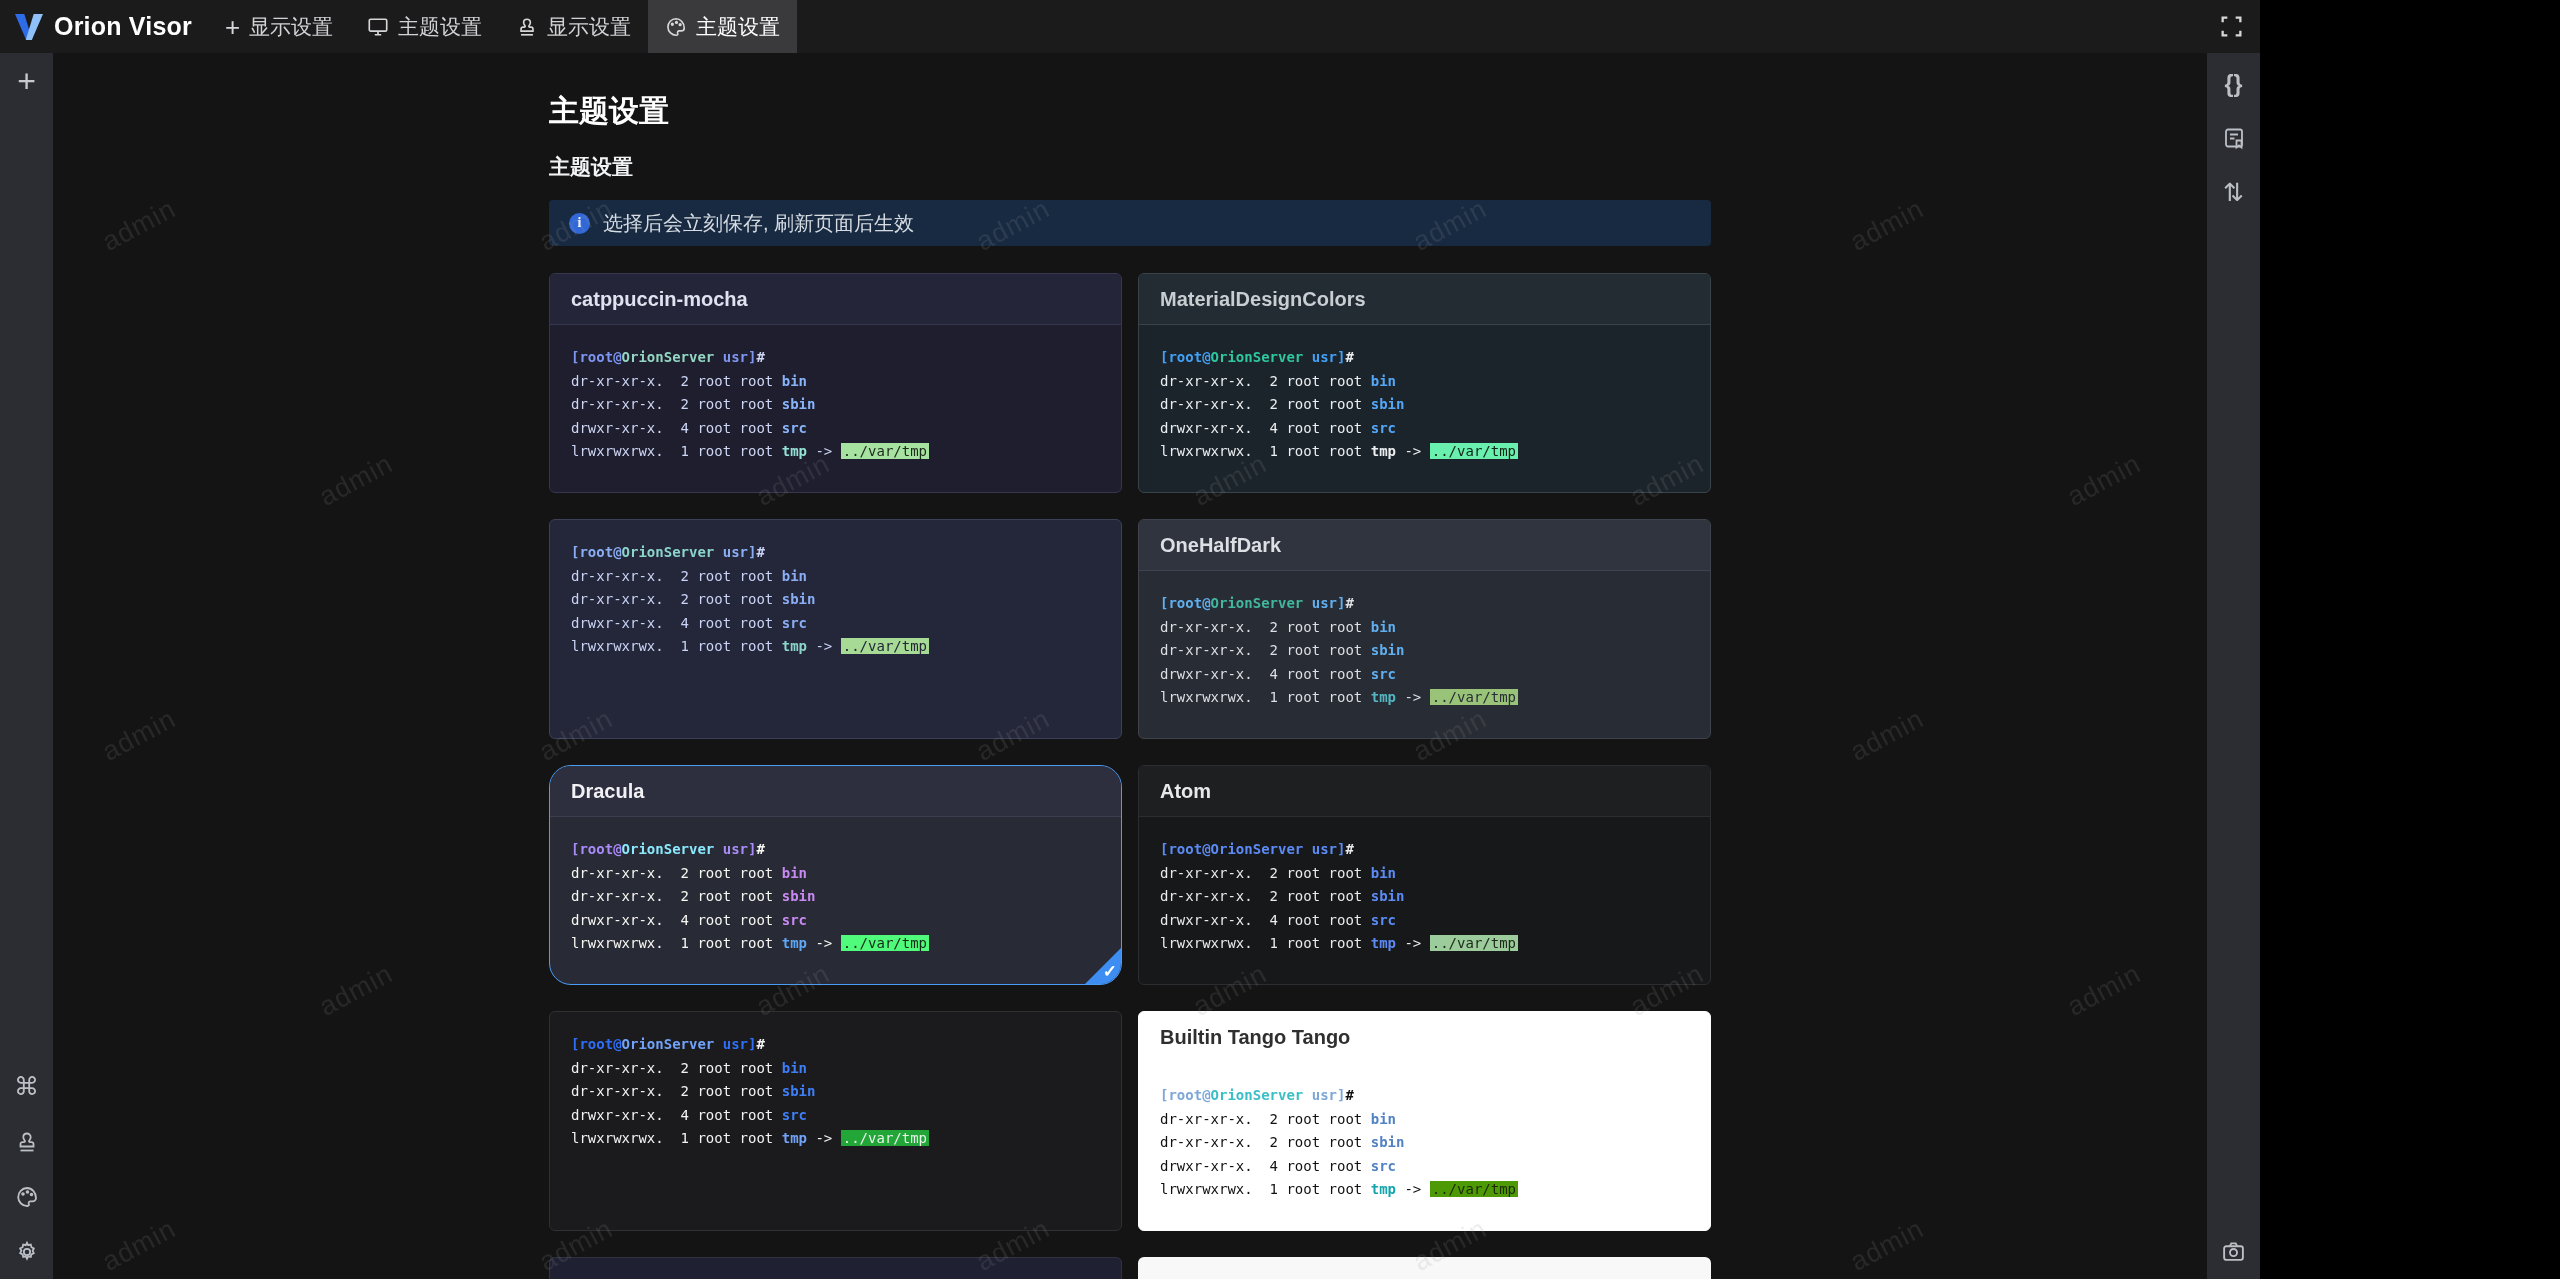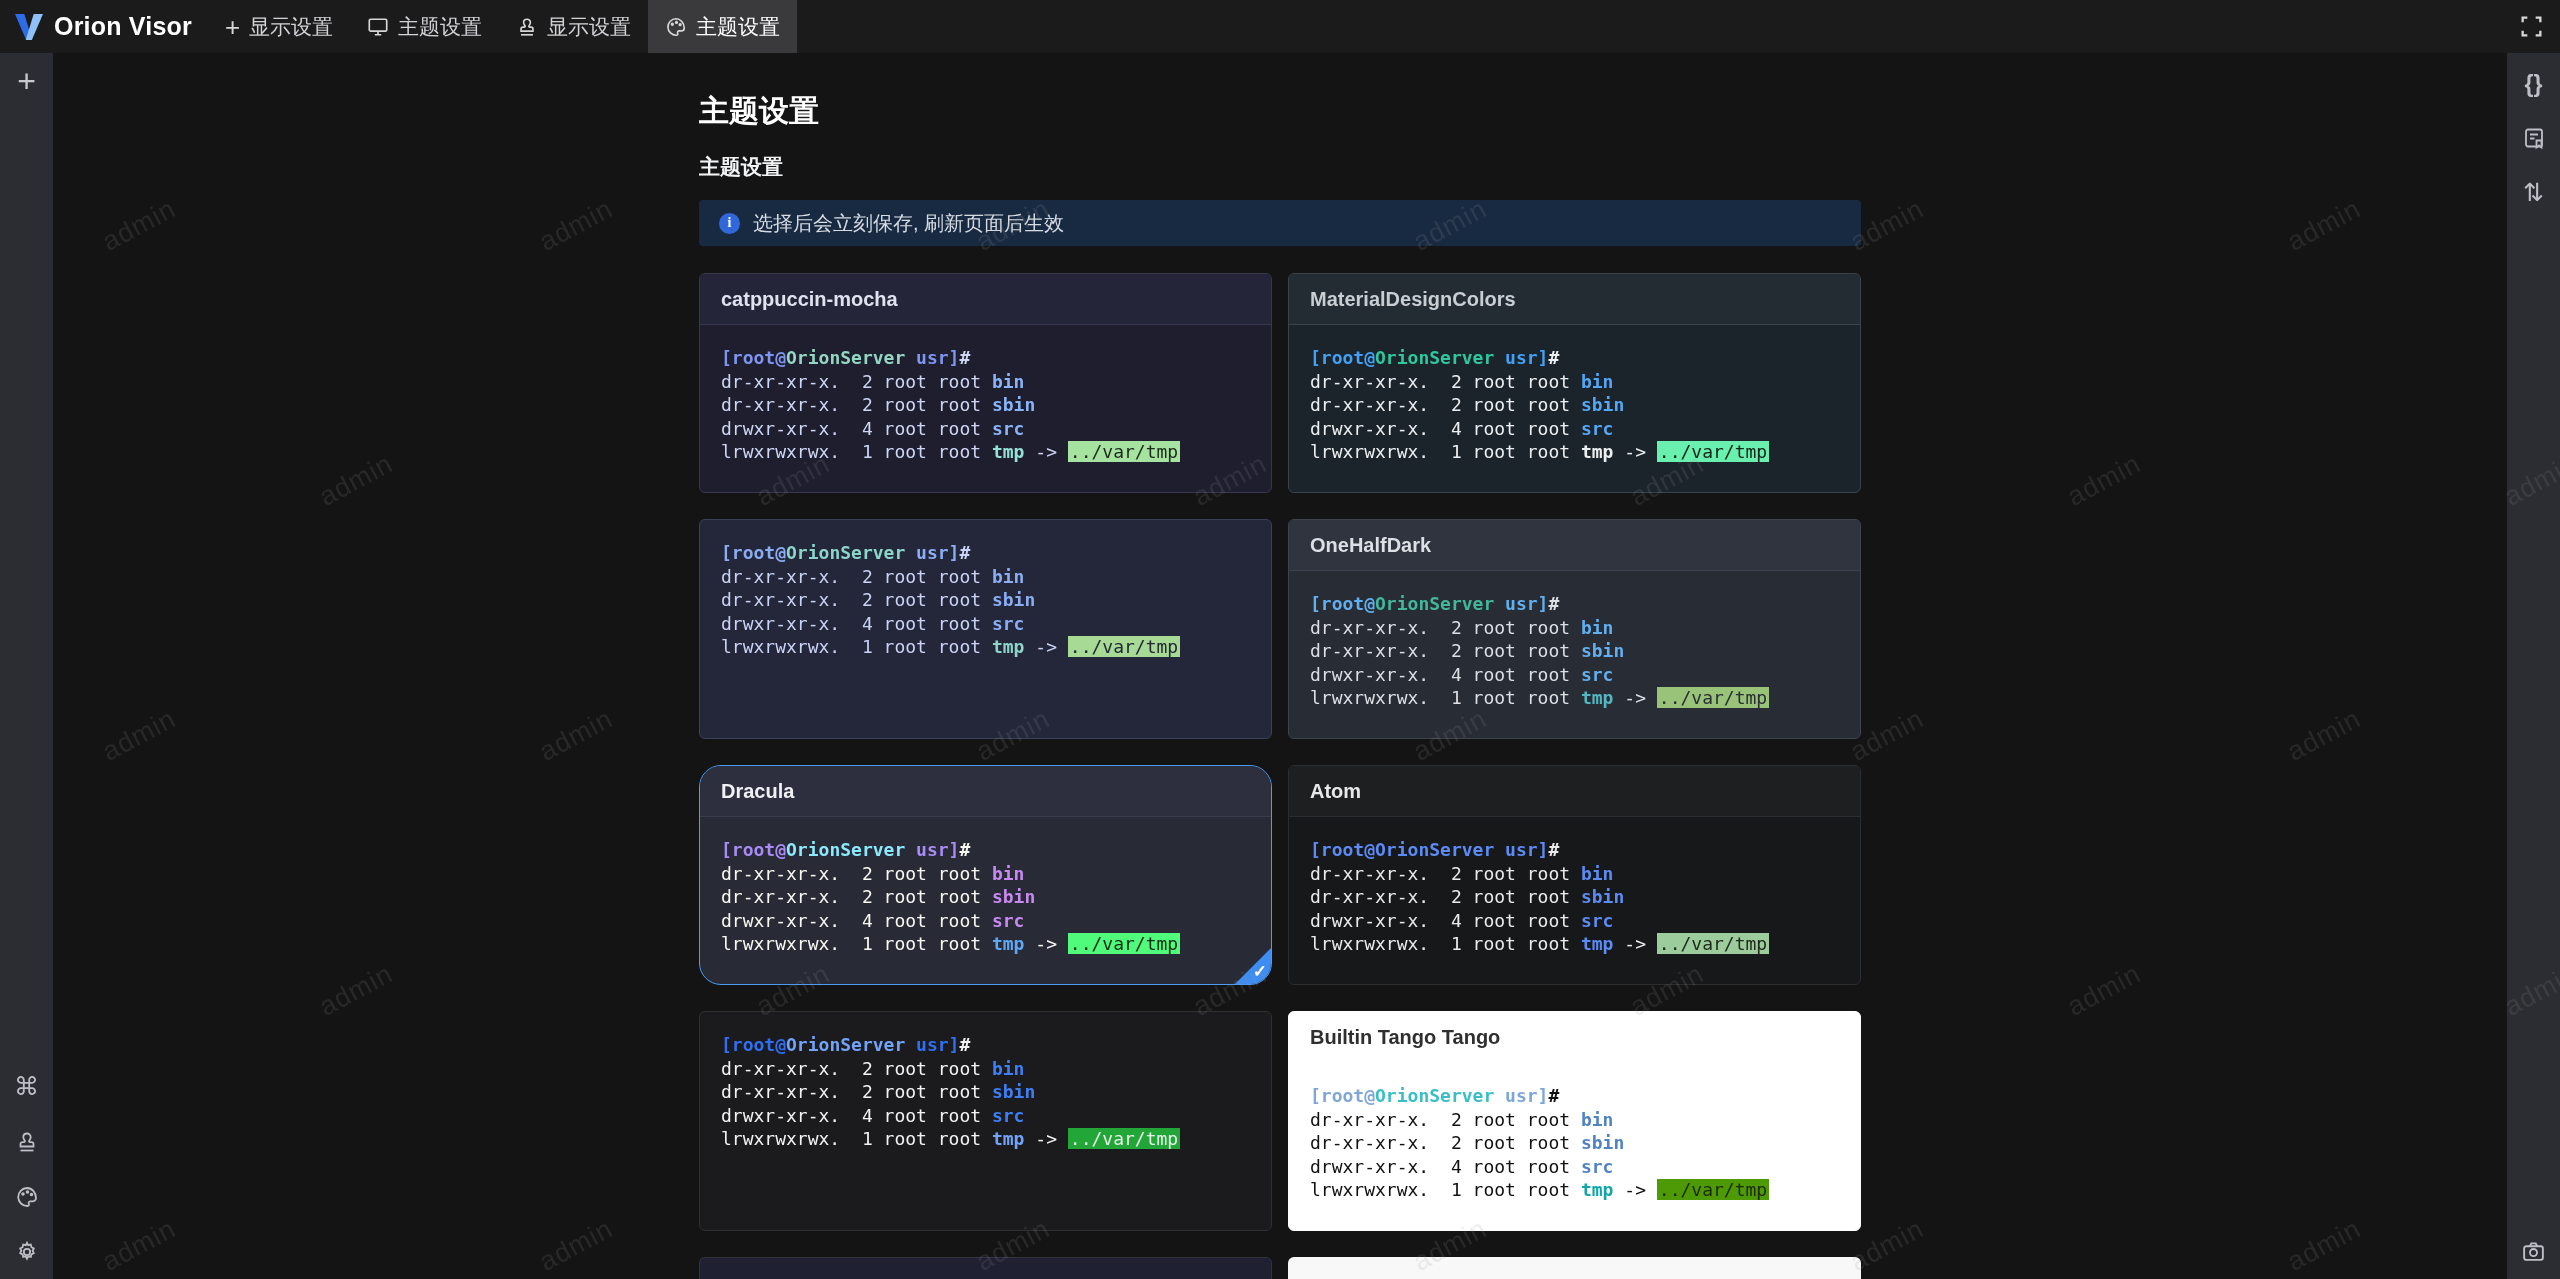--- a/index.html
+++ b/index.html
@@ -1,18 +1,18 @@
 <!DOCTYPE html>
 <html><head>
 <meta charset="utf-8">
 <style>
   * { box-sizing: border-box; margin: 0; padding: 0; }
   html,body { background:#000; }
   body { font-family: "Liberation Sans", sans-serif; }
-  .app { position:relative; width:2560px; height:1279px; background:#141414; overflow:hidden; }
+  .app { position:relative; width:2260px; height:1279px; background:#141414; overflow:hidden; }
 
   
   .hdr { position:absolute; top:0; left:0; right:0; height:53px; background:#1b1b1c; display:flex; align-items:center; padding-left:14px; z-index:5; }
   .brand { display:flex; align-items:center; gap:10px; margin-right:16px; }
   .brand-name { font-size:25px; font-weight:700; color:#ffffff; letter-spacing:.2px; }
   .tabs { display:flex; height:100%; }
   .tab { display:flex; align-items:center; gap:9px; padding:0 17px; font-size:21px; color:#d2d3d6; cursor:pointer; }
   .tab.active { background:#3a3a3d; color:#fff; }
   .tab .ticon { display:flex; align-items:center; color:#d6d7d9; }
   .tab .plus-glyph { font-size:26px; font-weight:400; line-height:1; }
@@ -36,21 +36,21 @@
   .section-title { font-size:21px; line-height:26px; font-weight:700; color:#f2f3f5; margin-bottom:20px; }
   .alert { height:46px; background:#182a42; border-radius:4px; display:flex; align-items:center; gap:13px; padding:0 20px; margin-bottom:27px; }
   .alert-icon { flex:0 0 auto; width:21px; height:21px; border-radius:50%; background:#3168d9; color:#fff; display:flex; align-items:center; justify-content:center; font-size:14px; font-weight:700; font-family:"Liberation Serif", serif; }
   .alert-text { font-size:20px; color:#d7dce3; }
 
   .grid { display:grid; grid-template-columns:1fr 1fr; column-gap:16px; row-gap:26px; }
 
   .card { position:relative; height:220px; border-radius:6px; background:var(--cbg); border:1px solid var(--bd); overflow:hidden; cursor:pointer; }
   .card-h { height:51px; background:var(--hbg); border-bottom:1px solid var(--sep); display:flex; align-items:center; padding:0 21px; }
   .card-title { font-size:20px; font-weight:700; color:var(--tc); }
-  .card-b { padding:21px 21px 0; font-family:"DejaVu Sans Mono", monospace; font-size:18px; line-height:23.5px; color:var(--fg); }
+  .card-b { padding:21px 21px 0; font-family:"DejaVu Sans Mono", monospace; font-size:14px; line-height:23.5px; color:var(--fg); }
   .tl { white-space:pre; }
   .t-prompt span { font-weight:700; }
   .p-pre,.p-post { color:var(--pa); }
   .p-host { color:var(--pb); }
   .p-hash { color:var(--fg); }
   .dir { font-weight:700; color:var(--dir); }
   .l-tmp { font-weight:700; color:var(--tmp); }
   .l-target { background:var(--lbg); color:var(--lfg); padding:0 2px; }
   .sel-flag { display:none; position:absolute; right:-1px; bottom:-1px; width:0; height:0; border-left:38px solid transparent; border-bottom:38px solid #3d8df2; }
   .sel-check { display:none; position:absolute; right:4px; bottom:2px; color:#fff; font-size:17px; font-weight:700; z-index:2; }

